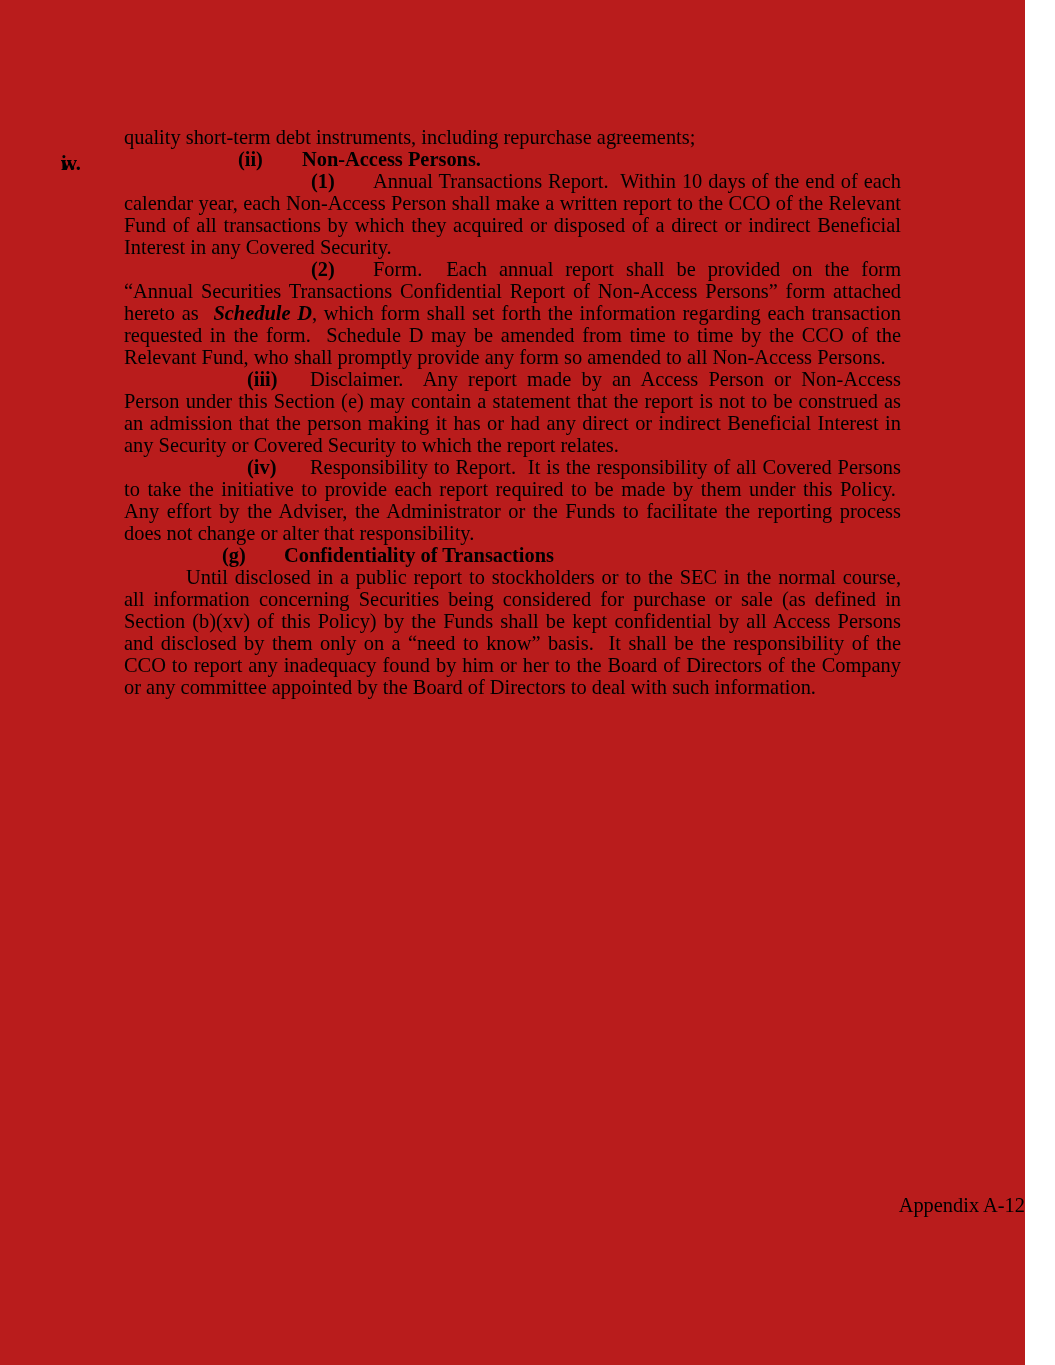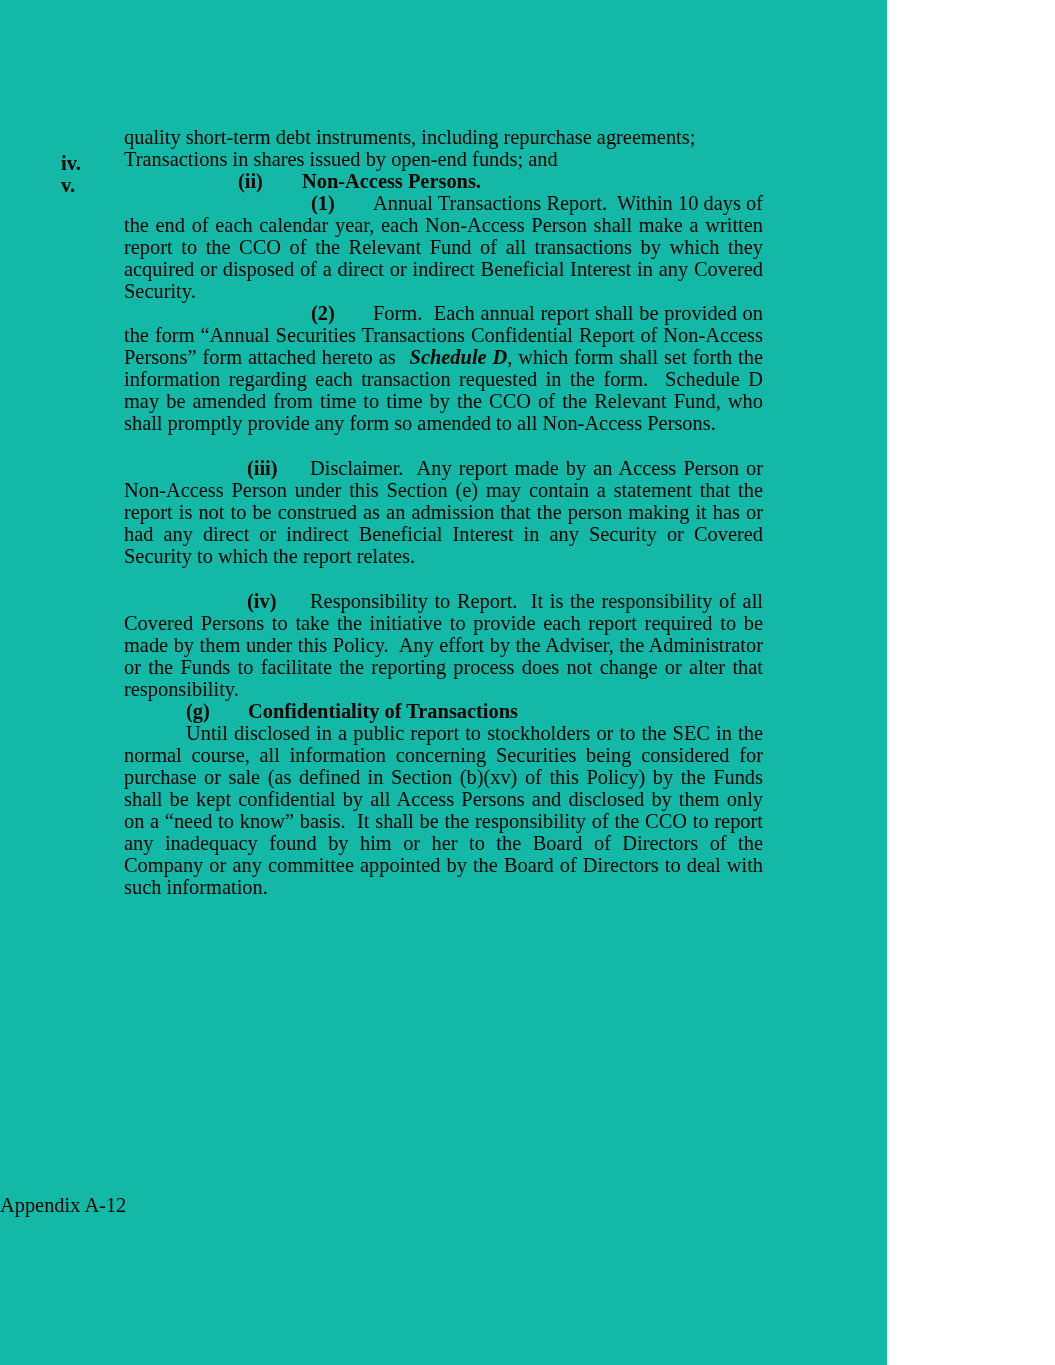--- a/index.html
+++ b/index.html
@@ -2,23 +2,23 @@
 <html><head>
 <meta charset="utf-8">
 <style>
   html, body {
     margin: 0;
     padding: 0;
     background: #ffffff;
   }
   .page {
     position: relative;
-    width: 887px;
+    width: 1025px;
     height: 1365px;
-    background: #14b8a6;
+    background: #b91c1c;
     color: #000000;
     font-family: "Liberation Serif", "DejaVu Serif", serif;
     font-size: 20.4px;
     line-height: 22px;
     overflow: hidden;
   }
   .content {
     padding: 126px 124px 0 124px;
   }
   p.blk {
@@ -39,59 +39,59 @@
     top: 4px;
     font-weight: 700;
   }
 
   
   .head {
     font-weight: 700;
     text-align: left;
   }
   .head.l2 { margin-left: 114px; }
-  .head.l1 { margin-left: 62px; }
+  .head.l1 { margin-left: 98px; }
   .head .tab { display: inline-block; width: 64px; text-indent: 0; }
   .head.l1 .tab { width: 62px; }
 
   
   .pnum  { text-indent: 187px; }
   .prom  { text-indent: 123px; }
   .pflat { text-indent: 62px; }
   .tabi {
     display: inline-block;
     width: 62px;
     text-indent: 0;
     font-weight: 700;
   }
-  .prom .tabi { width: 63px; margin-top: 23px; }
+  .prom .tabi { width: 63px; }
 
   .bold { font-weight: 400; }
   .bi { font-weight: 700; font-style: italic; margin-left: 8px; }
 
   .footer {
     position: absolute;
     top: 1194px;
     left: 0;
     width: 100%;
-    text-align: left;
+    text-align: right;
   }
 </style>
 </head>
 <body>
 
 <div class="page">
   <div class="content">
 
     <p class="blk hang">
       <span>quality short-term debt instruments, including repurchase agreements;</span>
     </p>
 
     <p class="blk hang mt-list">
-      <span class="marker">iv.</span><span>Transactions in shares issued by open-end funds; and</span>
+      <span class="marker">iv.</span>
     </p>
 
     <p class="blk hang mt-list">
       <span class="marker">v.</span>
     </p>
 
     <p class="blk head l2 mt-para">
       <span class="tab">(ii)</span><span>Non-Access Persons.</span>
     </p>
 

